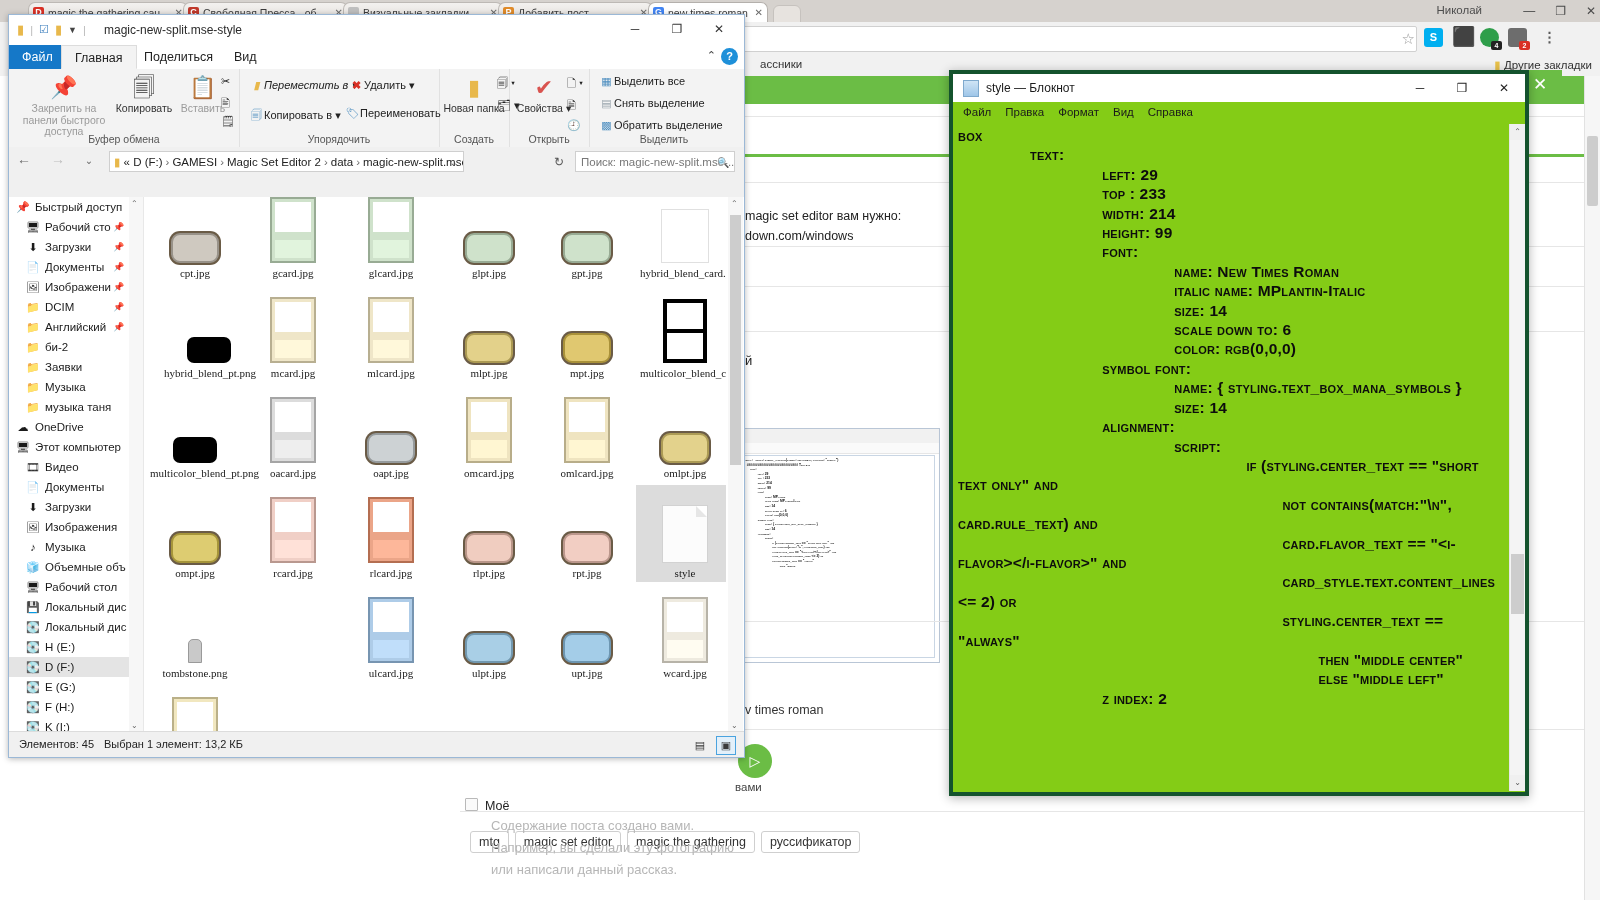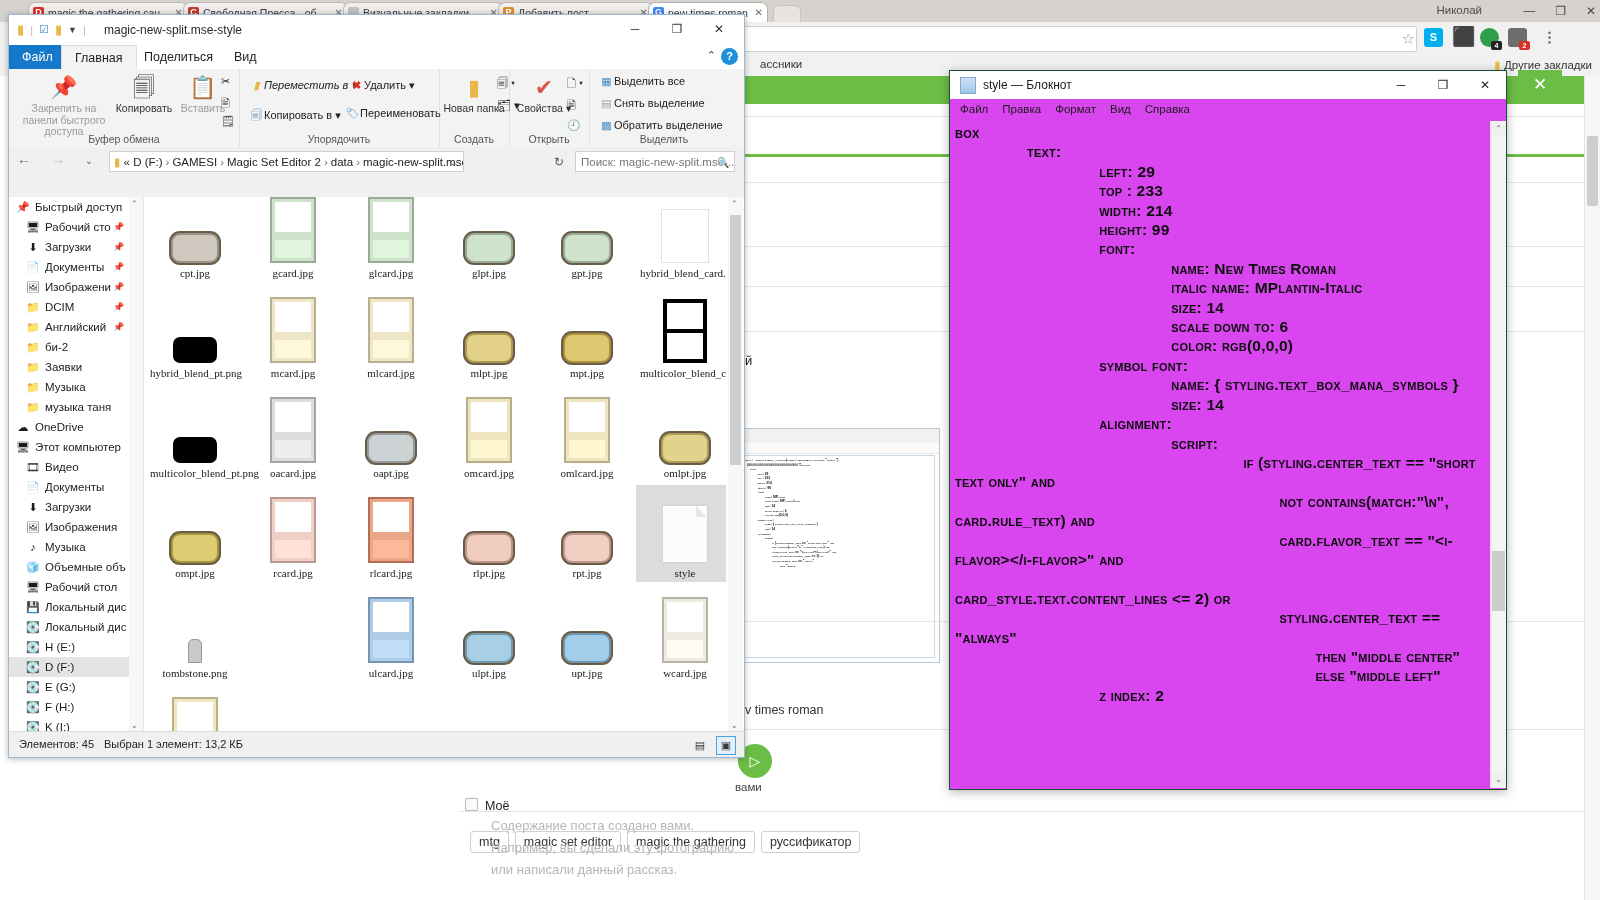--- a/index.html
+++ b/index.html
@@ -97,21 +97,21 @@
   #ex-gridscroll{position:absolute;right:1px;top:0;width:15px;height:100%;background:#f7f7f7;}
   #ex-gridscroll .thumb2{position:absolute;left:2px;top:18px;width:11px;height:250px;background:#cdcdcd;}
   #ex-status{position:absolute;left:0;bottom:0;width:100%;height:25px;background:#f0f0f0;border-top:1px solid #dcdcdc;font-size:11px;color:#222;}
   #ex-status .s1{position:absolute;left:10px;top:6px;}
   #ex-status .s2{position:absolute;left:95px;top:6px;}
   #ex-views{position:absolute;right:8px;top:4px;display:flex;gap:6px;}
   .vbtn{width:18px;height:17px;border:1px solid transparent;font-size:11px;text-align:center;line-height:17px;color:#3a3a3a;}
   .vbtn.on{border-color:#4aa3df;background:#e3f0fa;}
 
   
-  #notepad{position:absolute;left:949px;top:70px;width:556px;height:718px;background:#d946ef;border:1px solid #14532d;box-shadow:0 2px 10px rgba(0,0,0,.3);}
+  #notepad{position:absolute;left:949px;top:70px;width:556px;height:718px;background:#84cc16;border:4px solid #14532d;box-shadow:0 2px 10px rgba(0,0,0,.3);padding-left:16px;}
   #np-title{position:absolute;left:0;top:0;width:100%;height:28px;background:#fff;display:flex;align-items:center;}
   #np-ico{width:14px;height:15px;margin:0 7px 0 10px;background:linear-gradient(#cfe4f5,#9fc6e8);border:1px solid #7fa9cd;}
   #np-titletext{font-size:12px;color:#1b1b1b;}
   #np-wc{position:absolute;right:0;top:0;display:flex;}
   .npbtn{width:42px;height:28px;line-height:28px;text-align:center;font-size:12px;color:#222;}
   #np-menu{position:absolute;left:0;top:28px;width:100%;height:20px;display:flex;align-items:center;gap:14px;padding-left:10px;box-sizing:border-box;font-size:11.5px;color:#1b1b1b;}
   #np-text{position:absolute;left:1px;top:50px;right:16px;bottom:1px;overflow:hidden;
            font-family:"Liberation Sans", sans-serif;font-weight:bold;color:#0d0d0d;
            font-size:15.5px;line-height:19.4px;padding:2px 0 0 4px;box-sizing:border-box;
            font-variant:small-caps;letter-spacing:.2px;white-space:pre-wrap;word-break:break-word;}
@@ -191,20 +191,24 @@
     </div>
     <div class="prow" style="top:40px;"></div>
     <div id="navwrap">
       <span class="navtab" style="left:0px;background:#fff;">Свежее</span>
       <span class="navtab" style="left:75px;">Сообщества</span>
     </div>
     <div class="prow" style="top:106px;"></div>
     <div class="prow" style="top:170px;"></div>
     <div class="prow" style="top:210px;"></div>
     <div class="prow" style="top:255px;"></div>
+    <div id="postline">
+      <div>magic set editor вам нужно:</div>
+      <div>down.com/windows</div>
+    </div>
     <div id="postline2">й</div>
 
     <div id="thumbshot">
       <div style="position:absolute;left:0;top:0;width:100%;height:14px;background:#f1f1f1;border-bottom:1px solid #dcdcdc;"></div>
       <div style="position:absolute;left:0;top:14px;width:100%;height:10px;background:#fafafa;border-bottom:1px solid #e6e6e6;"></div>
       <div style="position:absolute;left:4px;top:26px;right:4px;bottom:4px;background:#fff;border:1px solid #c9d6e4;font-size:3.3px;line-height:4.6px;color:#111;font-weight:bold;overflow:hidden;padding:2px;box-sizing:border-box;font-variant:small-caps;white-space:pre-wrap;">special:   script: symbol_variation(symbol: set.symbol, variation: "special")
     ############################ Text box
         text:
                 left: 29
                 top : 233
@@ -539,21 +543,21 @@
             <div style="width:44px;height:26px;border:2px solid rgb(152,171,148);border-radius:9px;background:#cfe2cb;box-shadow:0 0 0 2px #6a5b46;"></div>
           </div>
           <div><span class="nm">gpt.jpg</span></div>
         </div>
         <div class="fitem" style="left: 492px; top: -12px;">
           <div class="thumb">
             <div style="width:46px;height:52px;background:#fff;border:1px solid #e0e0e0;"></div>
           </div>
           <div><span class="nm">hybrid_blend_card.png</span></div>
         </div>
-        <div class="fitem" style="left: 2px; top: 88px;">
+        <div class="fitem" style="left: 16px; top: 88px;">
           <div class="thumb">
             <div style="width:44px;height:26px;background:#000;border-radius:7px;box-shadow:0 0 0 3px #fff;"></div>
           </div>
           <div><span class="nm">hybrid_blend_pt.png</span></div>
         </div>
         <div class="fitem" style="left: 198px; top: 88px;">
           <div class="thumb">
             <div class="card" style="width:46px;height:66px;border-color:rgb(184,175,145);background:#efe6c8;position:relative;">
               <div style="position:absolute;left:3px;top:3px;right:3px;height:30px;background:#fff;"></div>
               <div style="position:absolute;left:3px;top:36px;right:3px;height:3px;background:#efe6c8;"></div>

